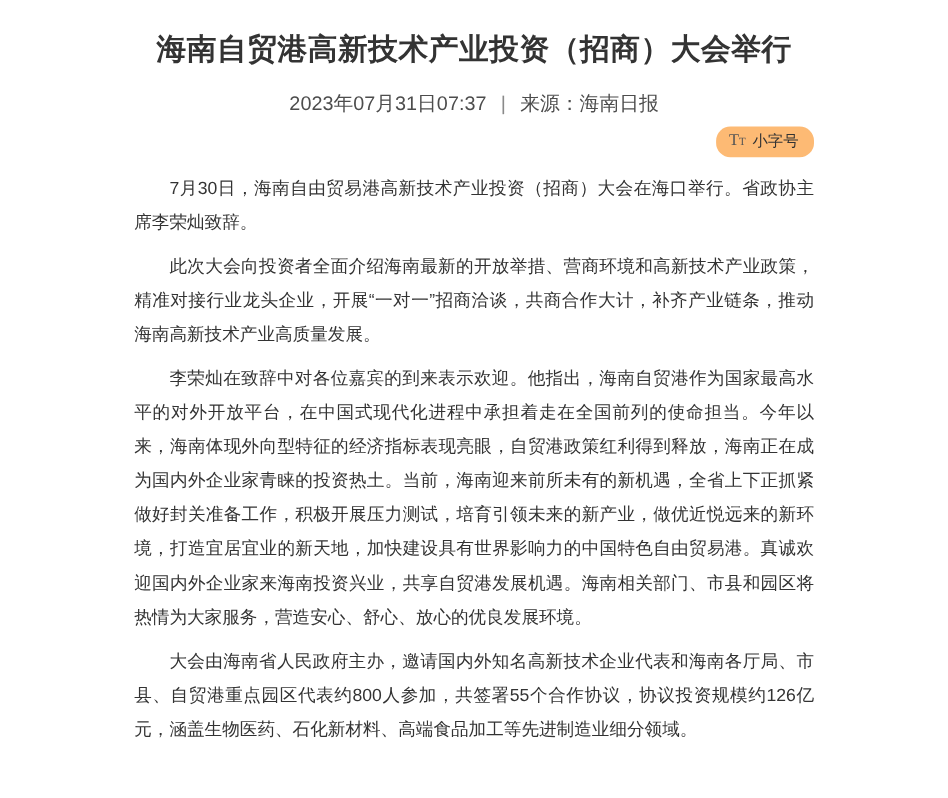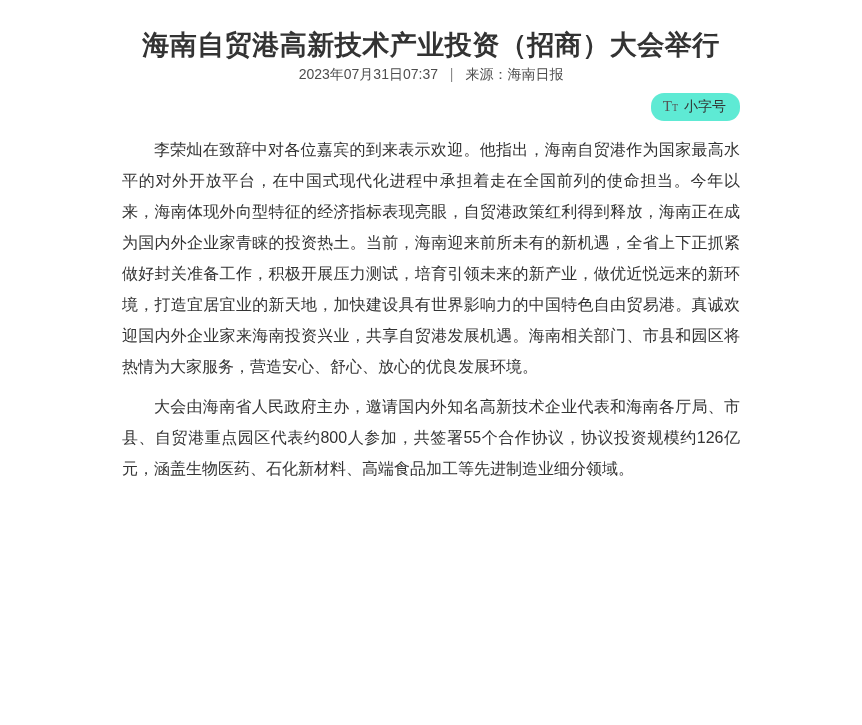--- a/index.html
+++ b/index.html
@@ -42,41 +42,41 @@
   }
   .article-subtitle {
     text-align: center;
     color: #8a8a8a;
     font-size: 15px;
     margin-top: 13px;
   }
   .article-meta {
     text-align: center;
     color: #4d4d4d;
-    font-size: 14px;
-    margin-top: 3px;
+    font-size: 18px;
+    margin-top: 19px;
   }
   .meta-pipe {
     margin: 0 8px;
     color: #8a8a8a;
   }
   .article-meta a {
     color: #4d4d4d;
     text-decoration: none;
     cursor: pointer;
   }
   .toolbar {
     text-align: right;
     margin-top: 9px;
     height: 26px;
   }
   .font-size-btn {
     display: inline-flex;
     align-items: center;
-    background: #5eead4;
+    background: #fdba74;
     border: none;
     border-radius: 13px;
     padding: 4px 14px 5px 12px;
     font-size: 14px;
     color: #333333;
     cursor: pointer;
     font-family: inherit;
     line-height: 1.2;
   }
   .tt-icon {
@@ -122,19 +122,21 @@
 
     <div class="toolbar">
       <button class="font-size-btn">
         <span class="tt-icon"><span class="t-big">T</span><span class="t-small">T</span></span>
         <span>小字号</span>
       </button>
     </div>
 
 
     <article class="article-body">
+      <p>7月30日，海南自由贸易港高新技术产业投资（招商）大会在海口举行。省政协主席李荣灿致辞。</p>
+      <p>此次大会向投资者全面介绍海南最新的开放举措、营商环境和高新技术产业政策，精准对接行业龙头企业，开展“一对一”招商洽谈，共商合作大计，补齐产业链条，推动海南高新技术产业高质量发展。</p>
       <p>李荣灿在致辞中对各位嘉宾的到来表示欢迎。他指出，海南自贸港作为国家最高水平的对外开放平台，在中国式现代化进程中承担着走在全国前列的使命担当。今年以来，海南体现外向型特征的经济指标表现亮眼，自贸港政策红利得到释放，海南正在成为国内外企业家青睐的投资热土。当前，海南迎来前所未有的新机遇，全省上下正抓紧做好封关准备工作，积极开展压力测试，培育引领未来的新产业，做优近悦远来的新环境，打造宜居宜业的新天地，加快建设具有世界影响力的中国特色自由贸易港。真诚欢迎国内外企业家来海南投资兴业，共享自贸港发展机遇。海南相关部门、市县和园区将热情为大家服务，营造安心、舒心、放心的优良发展环境。</p>
       <p>大会由海南省人民政府主办，邀请国内外知名高新技术企业代表和海南各厅局、市县、自贸港重点园区代表约800人参加，共签署55个合作协议，协议投资规模约126亿元，涵盖生物医药、石化新材料、高端食品加工等先进制造业细分领域。</p>
 
     </article>
 
   </main>
 </div>
 
 </body></html>

